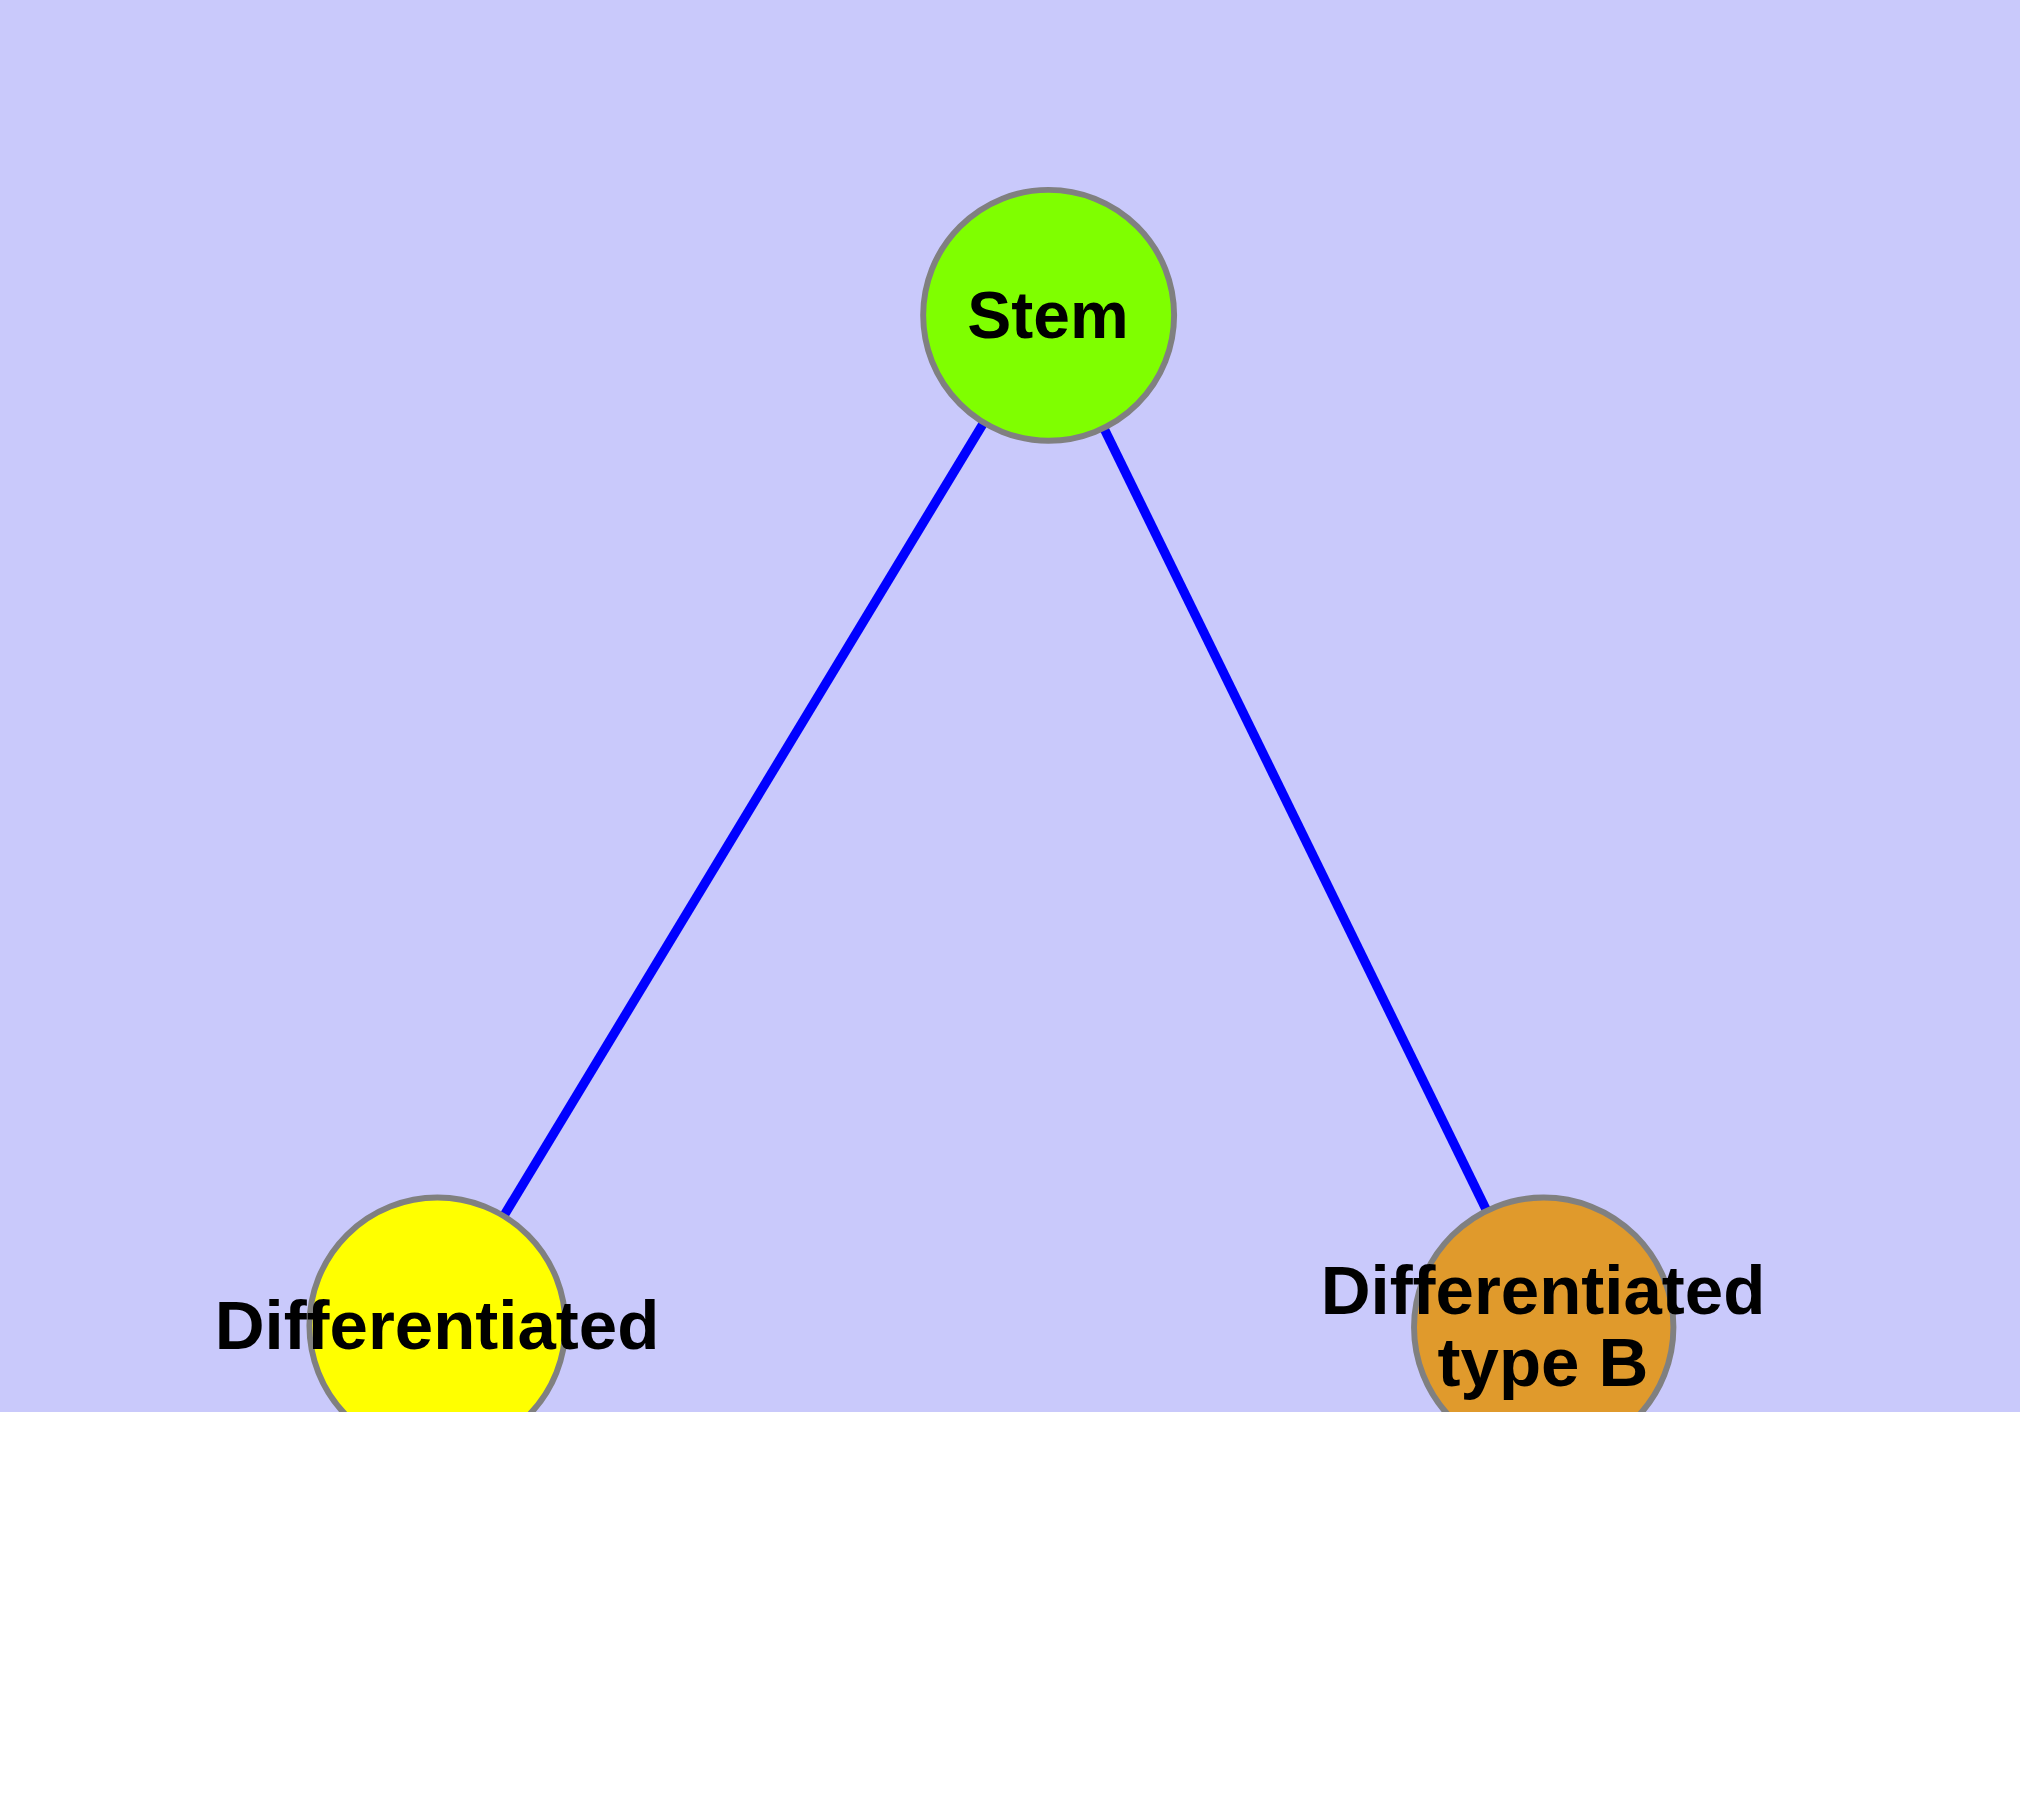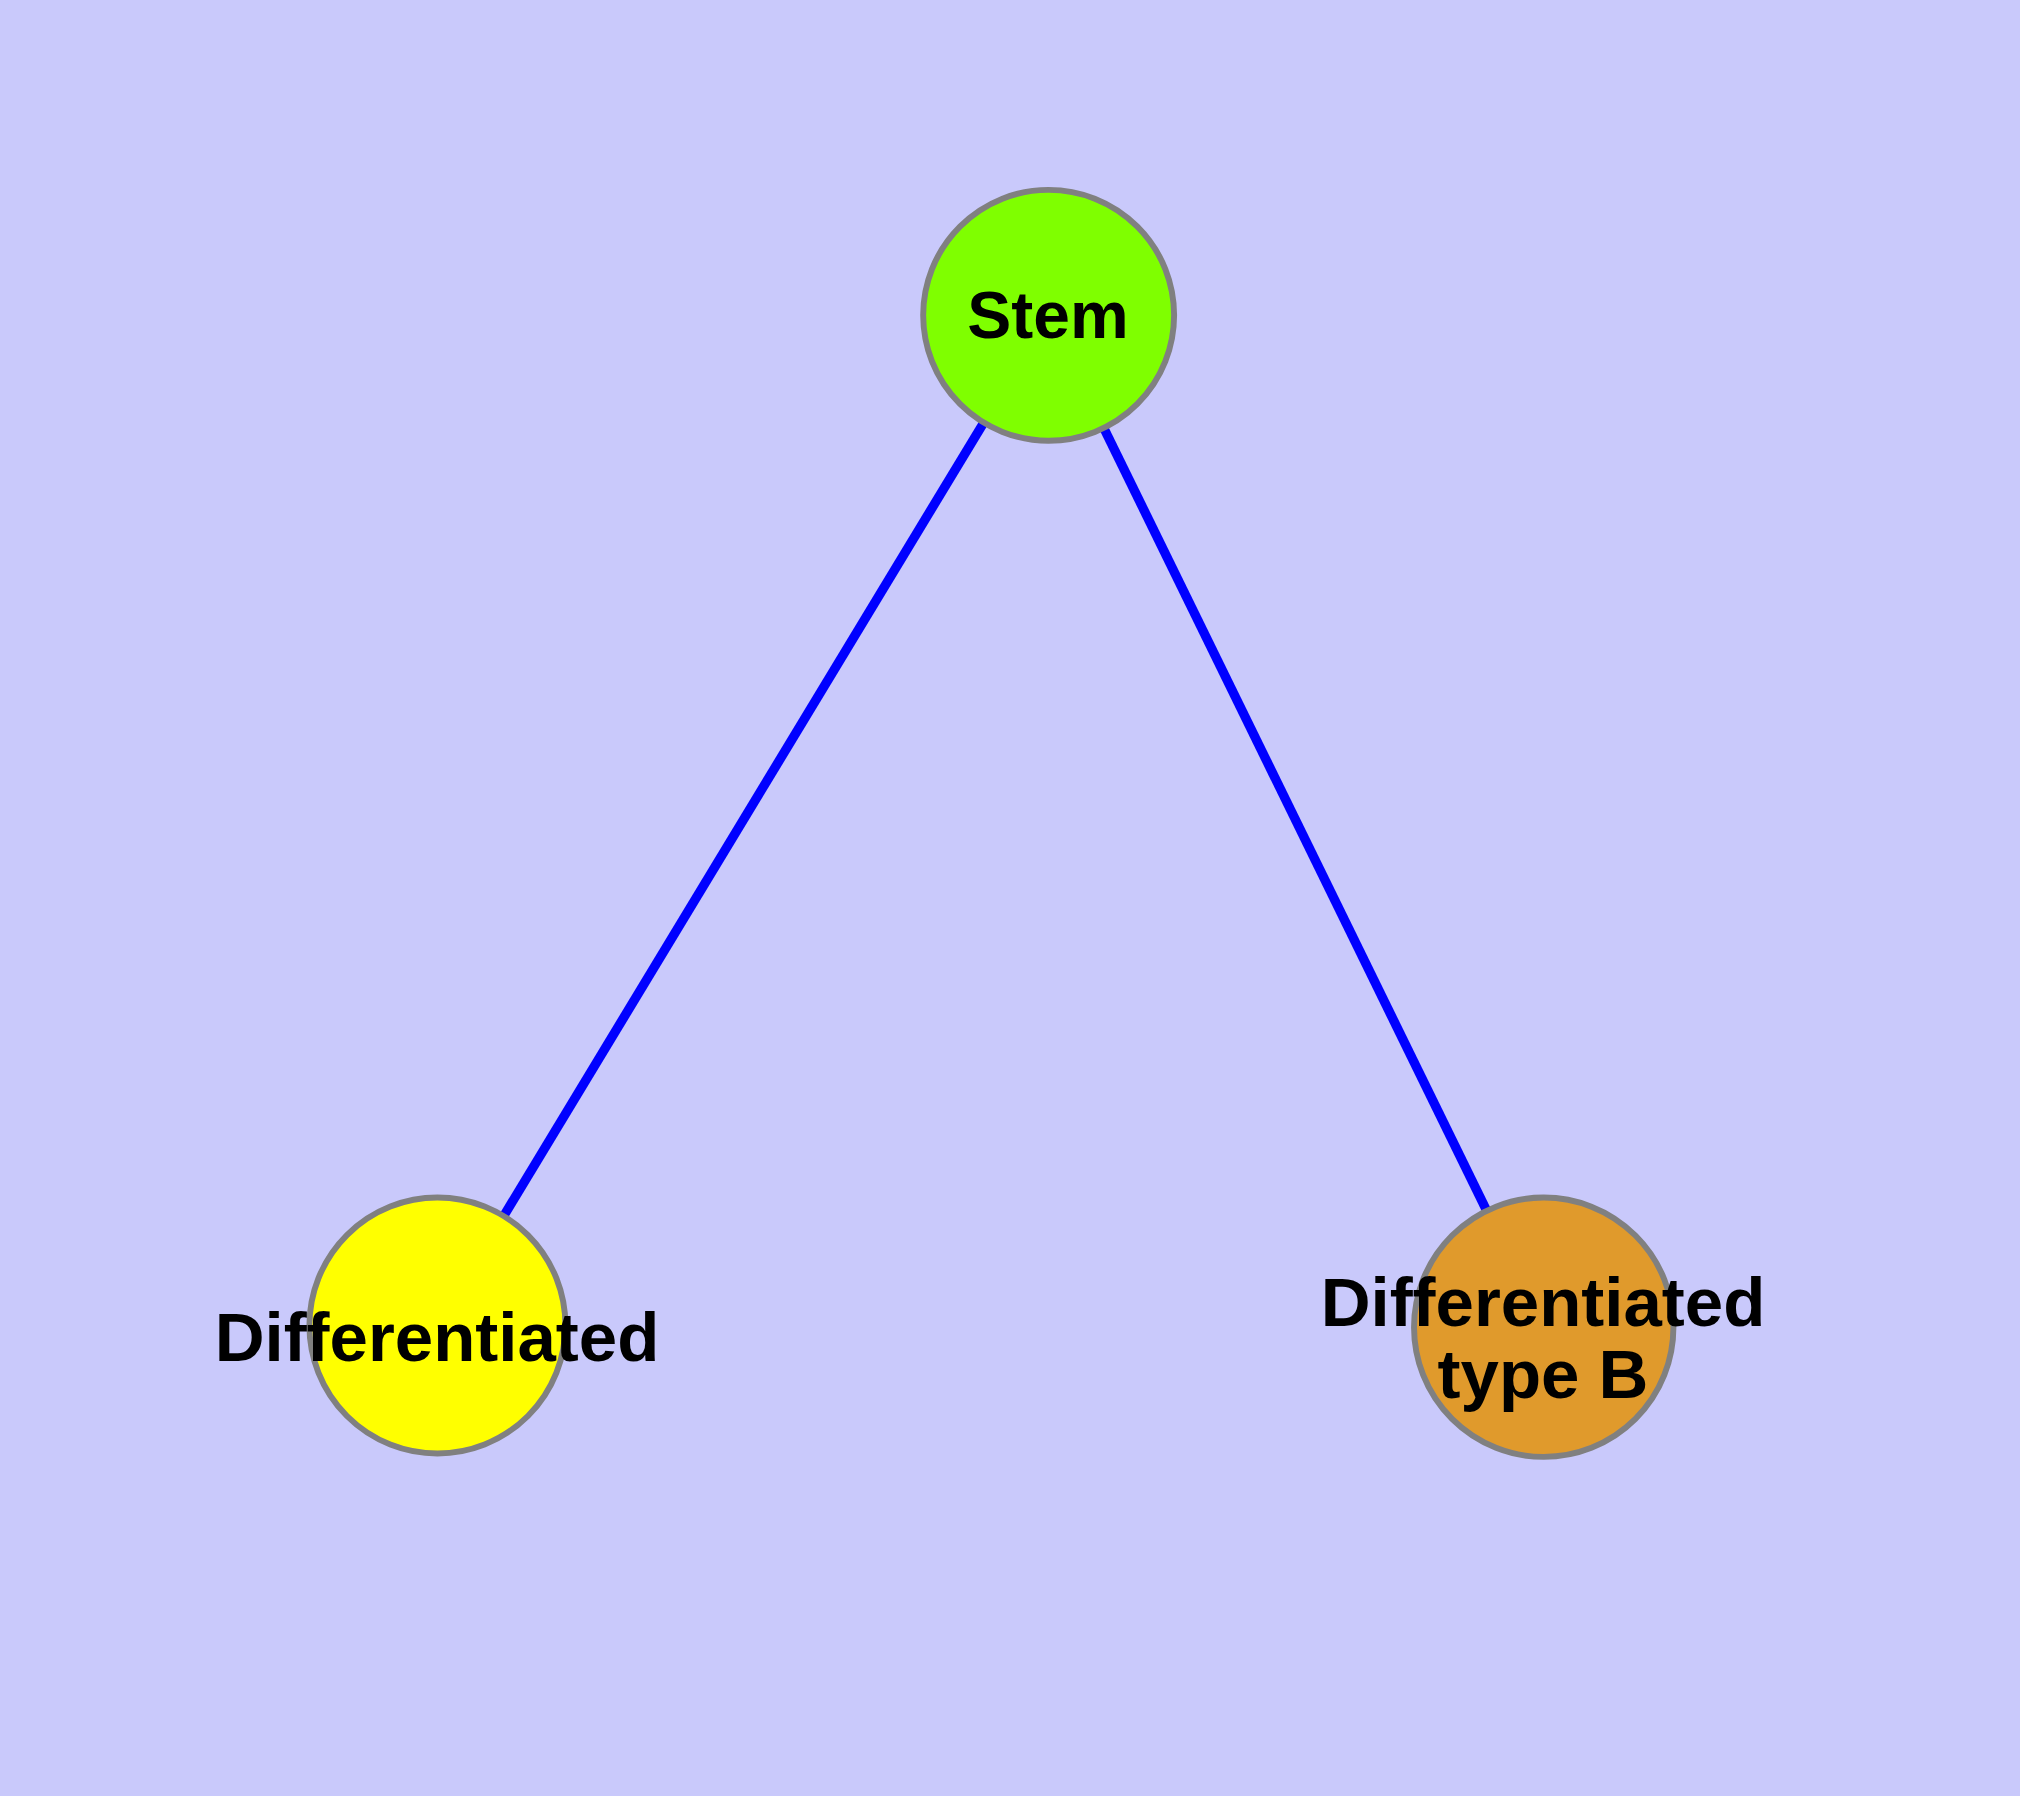--- a/index.html
+++ b/index.html
@@ -32,27 +32,26 @@
     white-space: pre;
     line-height: 1.04;
     pointer-events: none;
     transform: translate(-50%, -50%);
   }
   .node-label.small {
     font-size: 66px;
   }
   .node-label.big {
     font-size: 69px;
-    margin-top: 12px;
   }
 </style>
 </head>
 <body>
 
-<div id="canvas" style="width: 2021px; height: 1796px; background: rgb(201, 201, 251);">
+<div id="canvas" style="width: 2021px; height: 1412px; background: rgb(201, 201, 251);">
 
   <svg id="graph-svg" viewBox="0 0 2384 2138" preserveAspectRatio="none" aria-hidden="true">
     <g id="edge-layer">
         <line x1="1159.3669298730624" y1="500.34759998794675" x2="595.1857315294764" y2="1433.0854480122944" stroke="#0000ff" stroke-width="11" stroke-linecap="butt"></line>
         <line x1="1302.9058074119132" y1="506.74577748257576" x2="1752.8973323410232" y2="1426.7626966013383" stroke="#0000ff" stroke-width="11" stroke-linecap="butt"></line>
       </g>
     <g id="node-layer">
         <circle cx="1237" cy="372" r="148" fill="#7fff00" stroke="#808080" stroke-width="7"></circle>
         <circle cx="516" cy="1564" r="151" fill="#ffff00" stroke="#808080" stroke-width="7"></circle>
         <circle cx="1821" cy="1566" r="153" fill="#e09a2c" stroke="#808080" stroke-width="7"></circle>

